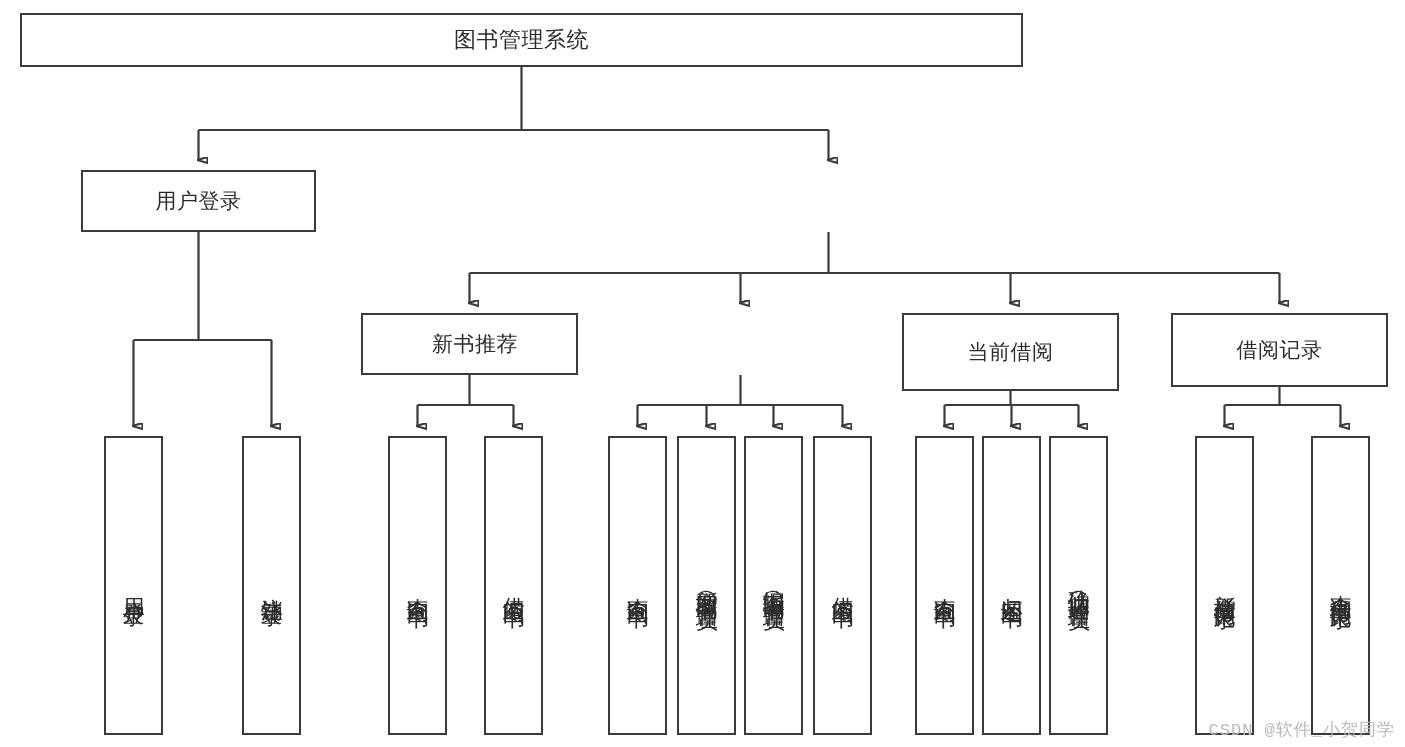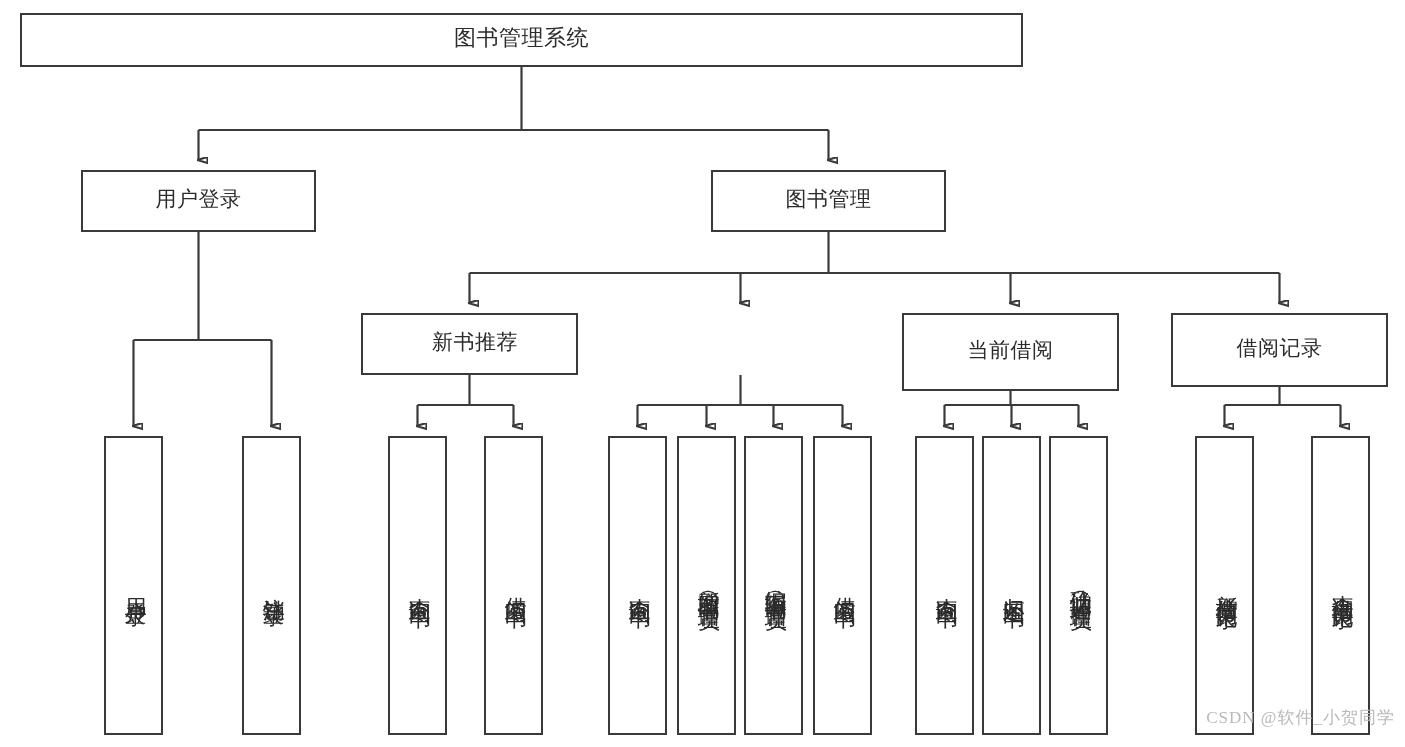--- a/index.html
+++ b/index.html
@@ -21,21 +21,20 @@
     align-items:center;
     justify-content:center;
     color:#2b2b2b;
   }
   .node .lbl{
     display:block;
     line-height:1.18;
     letter-spacing:0.5px;
     white-space:pre-wrap;
     text-align:center;
-    font-family:Liberation Mono, monospace;
   }
   
   .h-node .lbl{font-size:21px;}
   .root .lbl{font-size:22px;}
   
   .v-node{
     align-items:center;
     justify-content:center;
     padding:6px 0;
   }
@@ -49,25 +48,25 @@
   }
   svg.edges{
     position:absolute;left:0;top:0;width:1405px;height:747px;
     pointer-events:none;
   }
   svg.edges path, svg.edges line{
     stroke:#3a3a3a;stroke-width:2.2;fill:none;
   }
   .watermark{
     position:absolute;
-    right:10px;bottom:18px;
+    right:10px;bottom:6px;
     font-size:17px;
     color:#b9b9b9;
     letter-spacing:1px;
-    font-family:Liberation Serif, serif;
+    font-family:Liberation Mono, monospace;
     white-space:nowrap;
     user-select:none;
   }
 </style>
 </head>
 <body>
 
 <div id="canvas">
 
   <svg class="edges" viewBox="0 0 1405 747">
@@ -122,23 +121,20 @@
   </svg>
 
   <div class="node h-node root" style="left:20px;top:13px;width:1003px;height:54px;">
     <span class="lbl">图书管理系统</span>
   </div>
 
   <div class="node h-node" style="left:81px;top:170px;width:235px;height:62px;">
     <span class="lbl">用户登录</span>
   </div>
 
-  <div class="node h-node" style="left:711px;top:170px;width:235px;height:62px;">
-    <span class="lbl">图书管理</span>
-  </div>
 
   <div class="node h-node" style="left:361px;top:313px;width:217px;height:62px;padding-left:11px;">
     <span class="lbl">新书推荐</span>
   </div>
 
 
   <div class="node h-node" style="left:902px;top:313px;width:217px;height:78px;">
     <span class="lbl">当前借阅</span>
   </div>
 

